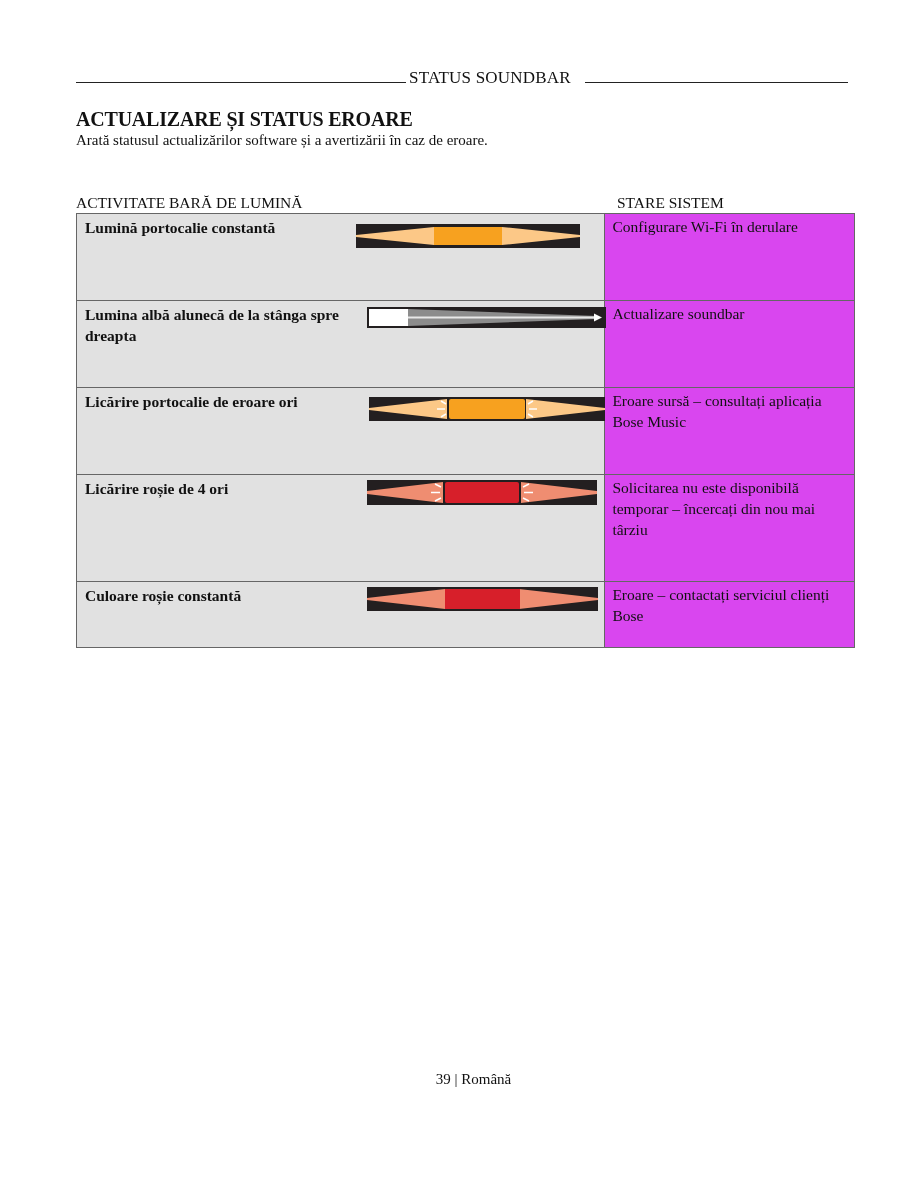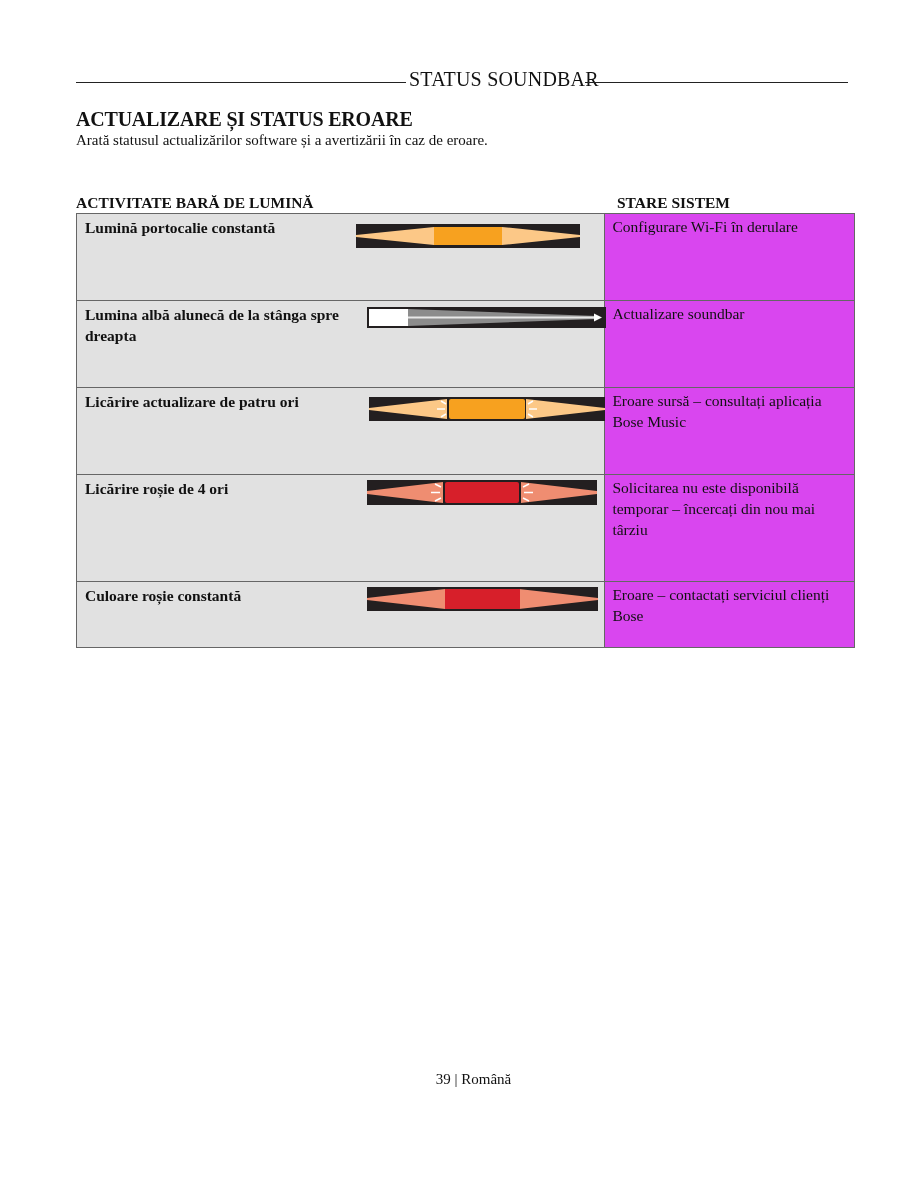--- a/index.html
+++ b/index.html
@@ -1,24 +1,24 @@
 <!DOCTYPE html>
 <html><head>
 <meta charset="utf-8">
 <style>
   html, body { margin:0; padding:0; background:#ffffff; }
   body { width:919px; height:1190px; position:relative; font-family:"Liberation Serif", serif; color:#111; overflow:hidden; }
-  .header-line { position:absolute; left:76px; top:68px; width:772px; height:16px; font-size:20px; text-align:center; }
+  .header-line { position:absolute; left:76px; top:68px; width:772px; height:16px; font-size:17px; text-align:center; }
   .header-line .rule { position:absolute; top:14px; height:1px; background:#222; }
   .header-line .rule.left { left:0; width:330px; }
   .header-line .rule.right { left:509px; width:263px; }
   .header-line .txt { position:absolute; left:333px; top:0; letter-spacing:0.2px; }
   .title { position:absolute; left:76px; top:108px; font-size:20px; font-weight:bold; letter-spacing:-0.2px; }
   .subtitle { position:absolute; left:76px; top:132px; font-size:15px; }
-  .col-head { position:absolute; top:194px; font-size:15.5px; font-weight:bold; }
+  .col-head { position:absolute; top:194px; font-size:15.5px; font-weight:normal; }
   .col-head.left { left:76px; }
   .col-head.right { left:617px; }
   table.status { position:absolute; left:76px; top:213px; width:779px; border-collapse:collapse; }
   table.status td { border:1px solid #666; vertical-align:top; padding:12px; }
   td.act { width:533px; background:#e1e1e1; position:relative; }
   td.state { width:244px; background:#d946ef; font-size:15.5px; line-height:21px; padding:2px 7px 0 7px !important; }
   .act-label { position:absolute; left:8px; top:3px; width:270px; font-weight:bold; font-size:15.5px; line-height:21px; }
   .bar { position:absolute; }
   .r1 td { height:62px; } .r2 td { height:63px; } .r3 td { height:62px; } .r4 td { height:62px; } .r5 td { height:82px; } .r6 td { height:41px; }
   .page-num { position:absolute; left:14px; width:919px; top:1071px; text-align:center; font-size:15px; }
@@ -64,21 +64,21 @@
         <line x1="41" y1="10.5" x2="228" y2="10.5" stroke="#e8e8e8" stroke-width="2"></line>
         <polygon points="235,10.5 227,6.5 227,14.5" fill="#ffffff"></polygon>
         <rect x="2" y="2" width="39" height="17" fill="#ffffff"></rect>
       </svg>
     </td>
     <td class="state">Actualizare soundbar</td>
   </tr>
 
   <tr class="r4">
     <td class="act">
-      <div class="act-label">Licărire actualizare de patru ori</div>
+      <div class="act-label">Licărire portocalie de eroare ori</div>
       <svg class="bar" style="left:292px;top:9px" width="236" height="24">
         <rect x="0" y="0" width="236" height="24" fill="#231f20"></rect>
         <polygon points="0,11 78,2 78,22 0,13" fill="#fcc887"></polygon>
         <polygon points="236,11 157,2 157,22 236,13" fill="#fcc887"></polygon>
         <rect x="80" y="2" width="76" height="20" rx="2" fill="#f7a11f"></rect>
         <g stroke="#ffffff" stroke-width="1.5">
           <line x1="68" y1="12" x2="76" y2="12"></line>
               <line x1="72" y1="4" x2="77" y2="7"></line>
               <line x1="72" y1="20" x2="77" y2="17"></line>
           <line x1="160" y1="12" x2="168" y2="12"></line>

